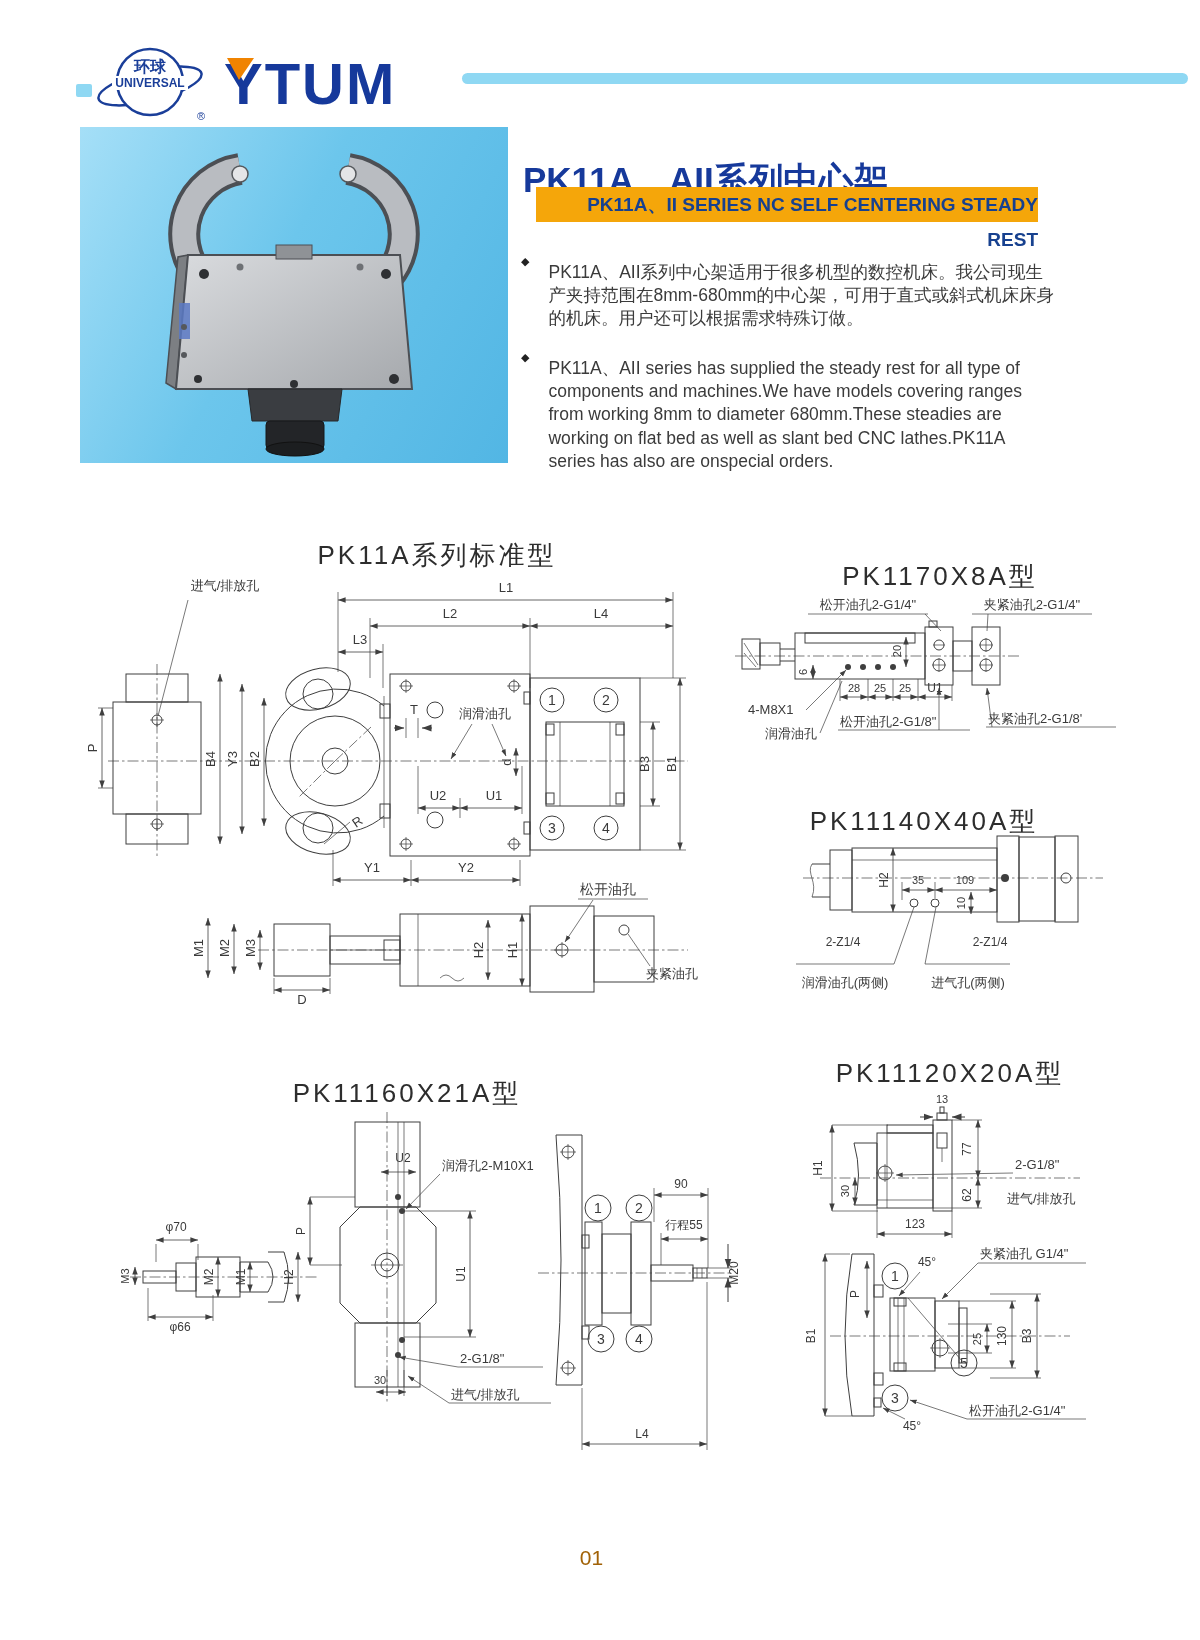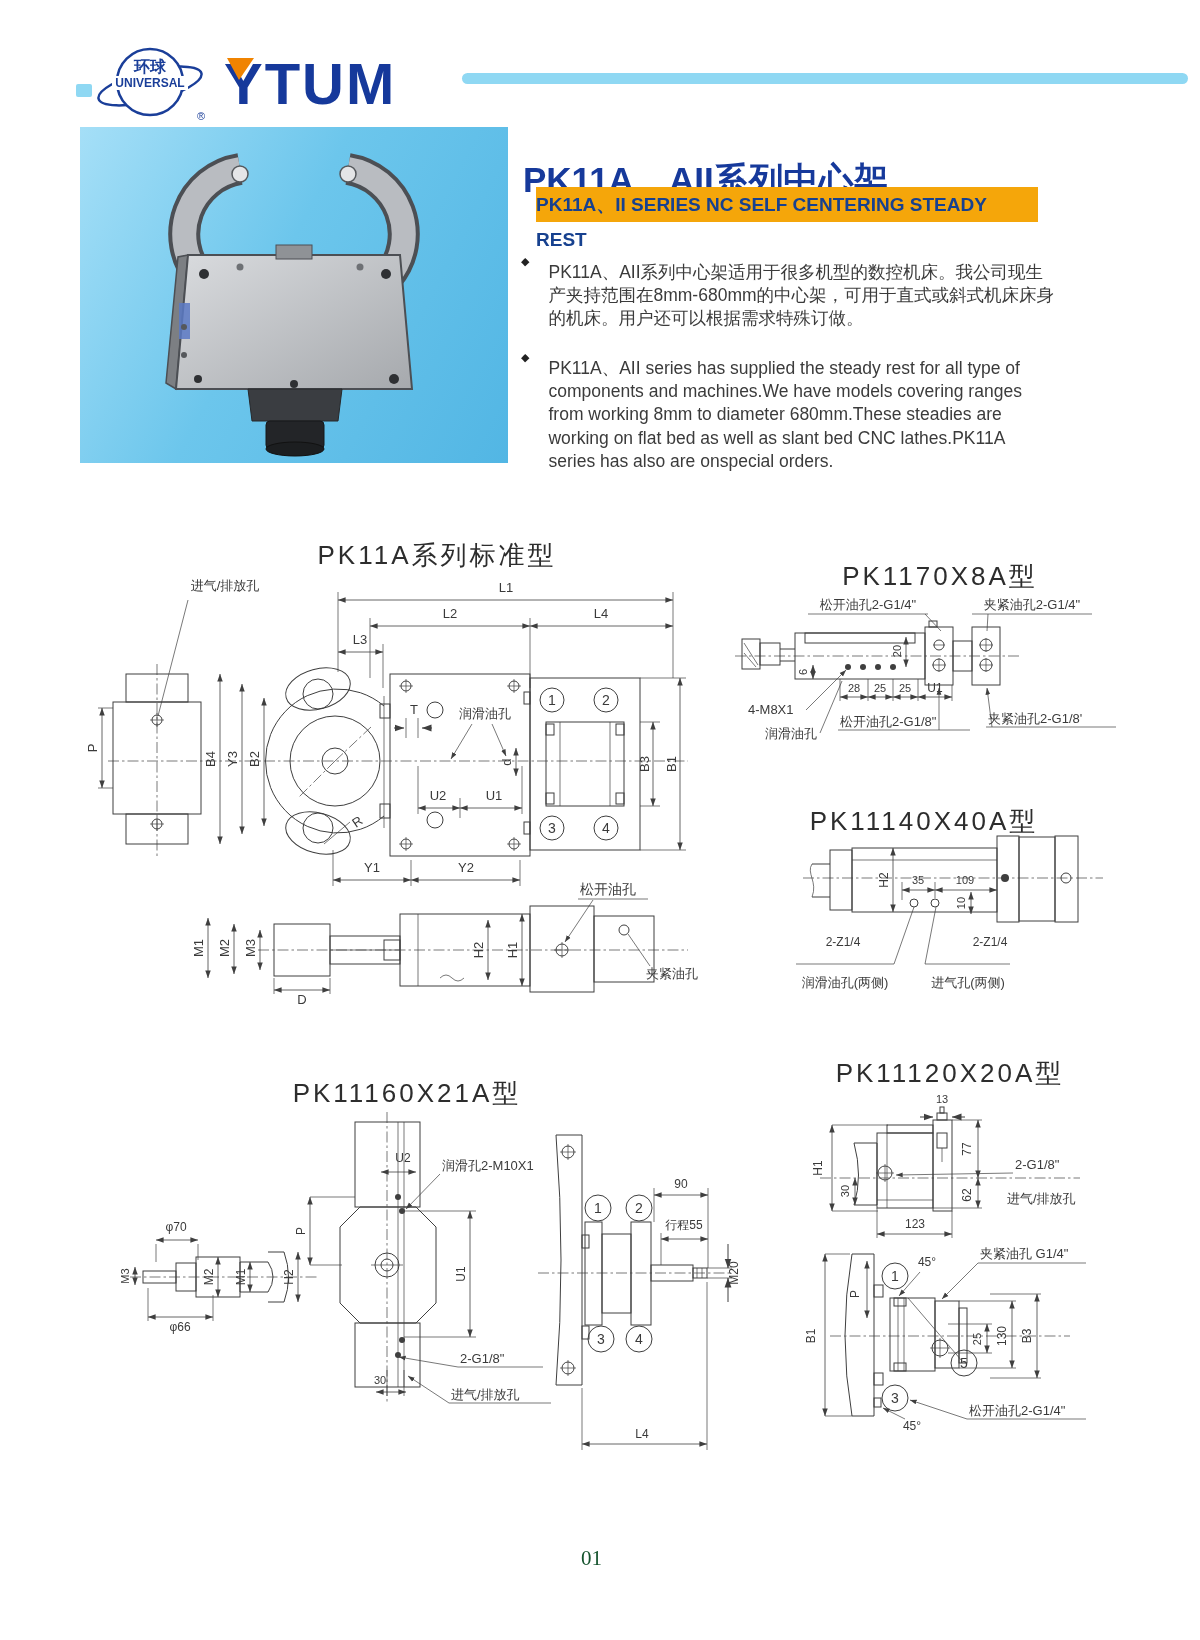--- a/index.html
+++ b/index.html
@@ -9,21 +9,21 @@
   .hdr-tick{position:absolute;left:76px;top:84px;width:16px;height:13px;background:#8fd8f3;border-radius:2px;}
   .logo-svg{position:absolute;left:96px;top:44px;width:120px;height:84px;}
   .brand-svg{position:absolute;left:222px;top:50px;width:240px;height:72px;}
   .hdr-line{position:absolute;left:462px;top:73px;width:726px;height:11px;background:#8fd8f3;border-radius:6px;}
   
   .photo{position:absolute;left:80px;top:127px;width:428px;height:336px;
          background:linear-gradient(118deg,#a5dff7 0%,#6cc6ec 45%,#52b6e4 100%);}
   
   .title{position:absolute;left:523px;top:134px;width:545px;font-size:35px;font-weight:bold;color:#16399b;}
   .banner{position:absolute;left:536px;top:187px;width:502px;height:35px;line-height:35px;background:#f5a60a;
-          color:#17418f;font-size:19px;font-weight:bold;text-align:left;}
+          color:#17418f;font-size:19px;font-weight:bold;text-align:right;}
   .bullets{position:absolute;left:521px;top:249px;width:546px;color:#3b3b3b;font-size:17.5px;line-height:1.32;}
   .bullet{display:flex;margin-bottom:3px;}
   .bullet .mk{font-size:11px;margin:5px 7px 0 0;color:#222;flex:0 0 auto;}
   .bullet p{margin:12px;}
   
   svg.drawing{position:absolute;overflow:visible;}
   svg.drawing line,svg.drawing path,svg.drawing rect,svg.drawing circle,svg.drawing ellipse,svg.drawing polyline{
       stroke:#3f3f3f;fill:none;stroke-width:1;}
   svg.drawing .thin{stroke-width:0.7;}
   svg.drawing .cl{stroke-dasharray:11 3 2.5 3;stroke-width:0.7;}
@@ -33,21 +33,21 @@
   svg.drawing text{stroke:none;fill:#3a3a3a;font-family:"Liberation Sans","DejaVu Sans",sans-serif;font-size:13px;}
   svg.drawing text.ttl{font-size:26px;fill:#2d2d2d;letter-spacing:3px;}
   svg.drawing text.s11{font-size:11px;}
   svg.drawing text.s12{font-size:12px;}
   svg.drawing text.s14{font-size:14px;}
   #d1{left:88px;top:526px;width:620px;height:490px;}
   #d2{left:720px;top:533px;width:440px;height:214px;}
   #d3{left:718px;top:770px;width:445px;height:224px;}
   #d4{left:118px;top:1030px;width:645px;height:434px;}
   #d5{left:770px;top:1006px;width:425px;height:447px;}
-  .pageno{position:absolute;left:0;top:1546px;width:1183px;text-align:center;font-size:21px;color:#14532d;font-family:Liberation Serif, serif;}
+  .pageno{position:absolute;left:0;top:1546px;width:1183px;text-align:center;font-size:21px;color:#a16207;}
 </style>
 </head>
 <body>
 
 <div class="page">
 
   <div class="hdr-tick"></div>
 
   <svg class="logo-svg" viewBox="0 0 120 84">
     <ellipse cx="54" cy="42" rx="53" ry="15" transform="rotate(-14 54 42)" fill="none" stroke="#1a3e99" stroke-width="2.5"></ellipse>

